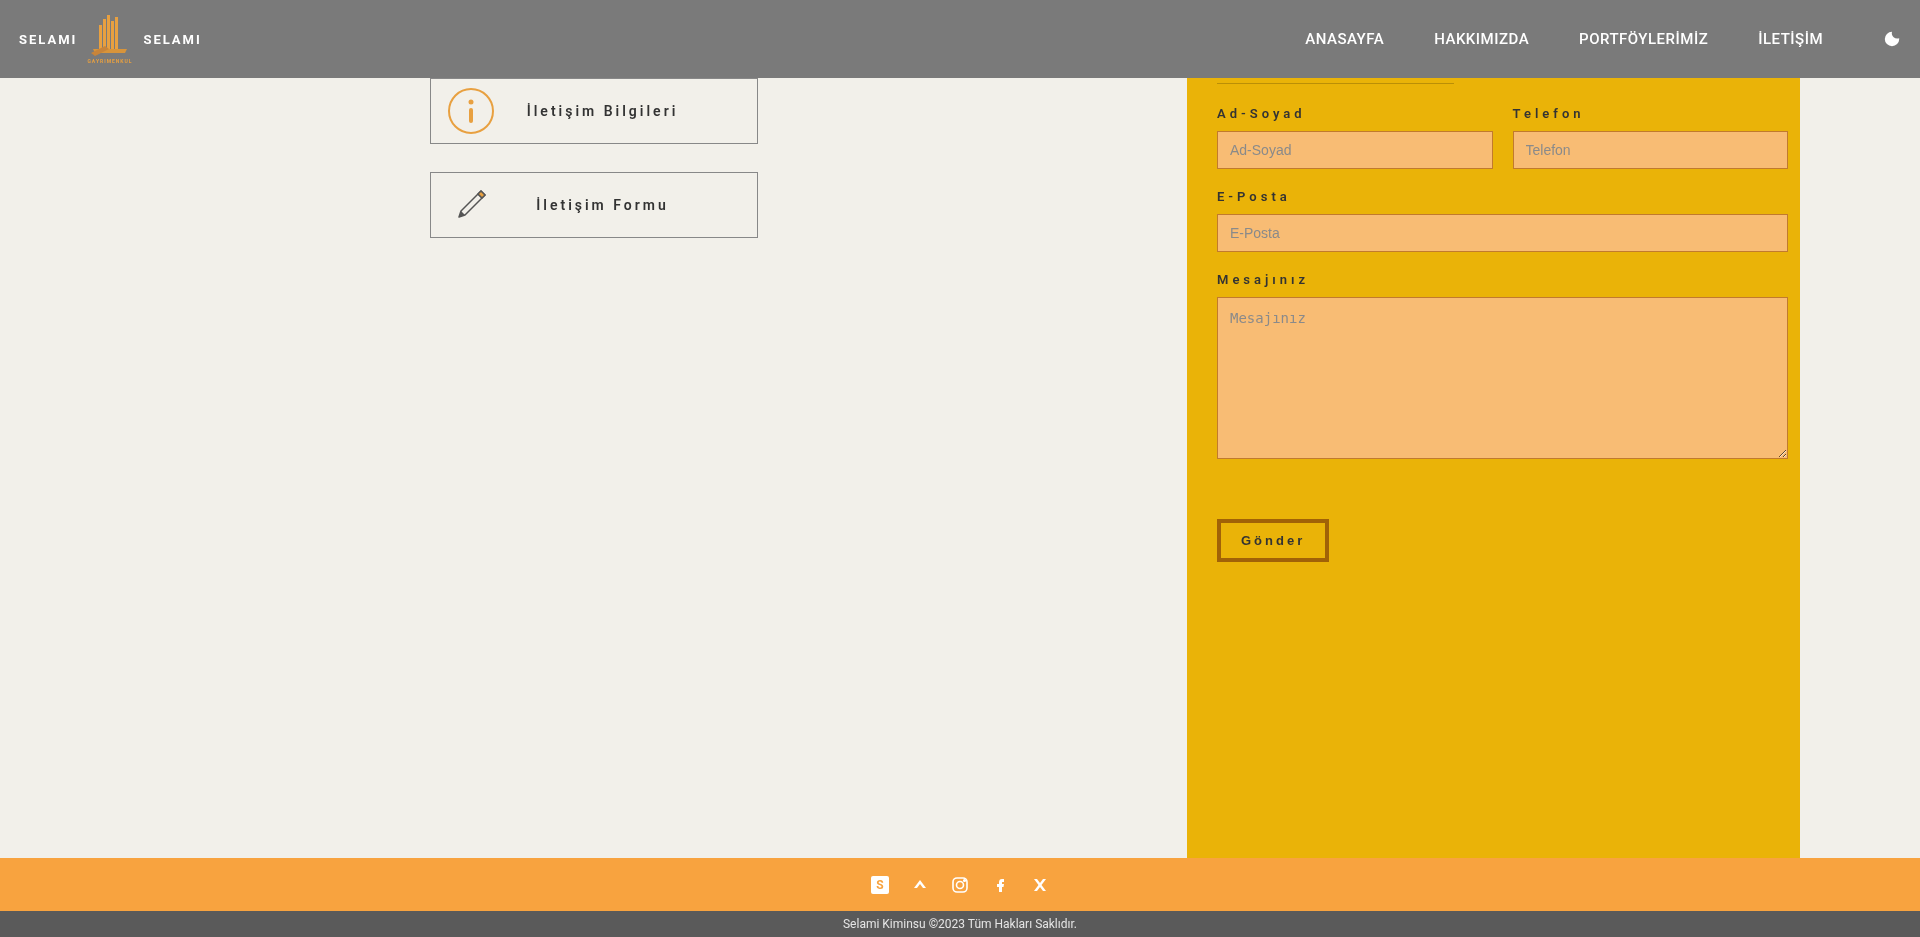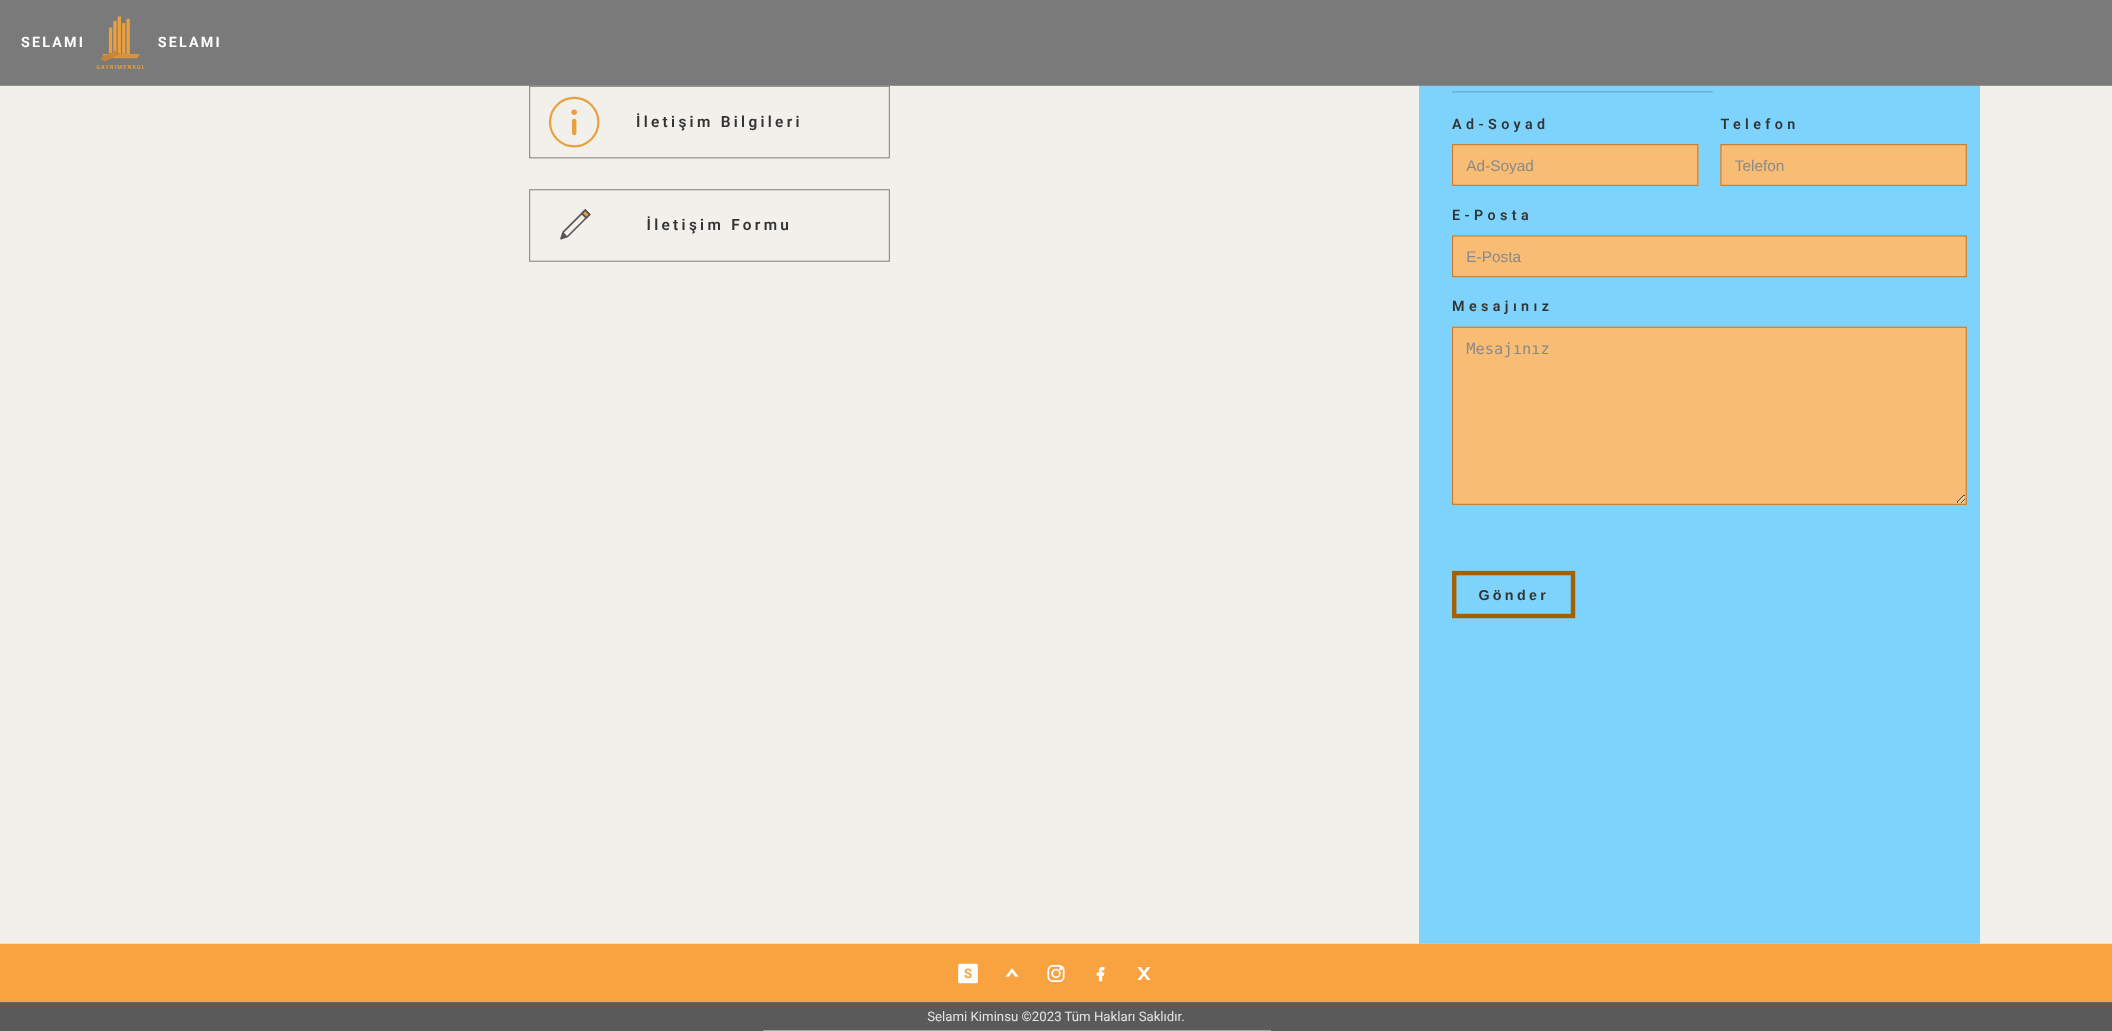--- a/index.html
+++ b/index.html
@@ -118,22 +118,22 @@
       text-align: center;
       color: #333;
       font-size: 14px;
       font-weight: 600;
       letter-spacing: 3px;
       padding-right: 30px;
     }
     
     
     .form-panel {
-      width: 510px;
-      background-color: #7dd3fc;
+      width: 613px;
+      background-color: #eab308;
       padding: 28px 12px 90px 30px;
       position: relative;
       margin-top: -58px;
       margin-right: 60px;
     }
     
     .form-title {
       font-size: 22px;
       font-weight: 700;
       color: #222;
@@ -253,20 +253,32 @@
           <rect x="14" y="14" width="3" height="24"></rect>
           <path d="M 8 38 L 42 38 L 40 42 L 10 42 Z" fill="#d8943a"></path>
           <path d="M 6 42 L 20 35 L 24 38 L 10 45 Z" fill="#c8843a"></path>
         </g>
         <text x="25" y="52" font-size="5" fill="#e8a040" text-anchor="middle" letter-spacing="1">GAYRIMENKUL</text>
       </svg>
     </span>
     <span>SELAMI</span>
   </div>
 
+  <nav class="nav-area">
+    <a class="nav-link">ANASAYFA</a>
+    <a class="nav-link">HAKKIMIZDA</a>
+    <a class="nav-link">PORTFÖYLERİMİZ</a>
+    <a class="nav-link">İLETİŞİM</a>
+    <span class="dark-toggle">
+      <svg viewBox="0 0 20 20" fill="currentColor">
+        <path d="M10 2a8 8 0 0 0 0 16 8 8 0 0 1 0-16z" fill="#333"></path>
+        <path d="M10 2a8 8 0 1 0 8 8c0-.3 0-.6-.05-.9A6 6 0 0 1 10 2z" fill="#fff"></path>
+      </svg>
+    </span>
+  </nav>
 </header>
 
 <main class="main-content">
   <div class="left-panel">
     <div class="option-card">
       <span class="option-icon">
         <svg width="48" height="48" viewBox="0 0 48 48">
           <circle cx="24" cy="24" r="22" fill="none" stroke="#e8a040" stroke-width="2"></circle>
           <circle cx="24" cy="15" r="2.5" fill="#e8a040"></circle>
           <rect x="22" y="21" width="4" height="15" rx="2" fill="#e8a040"></rect>

